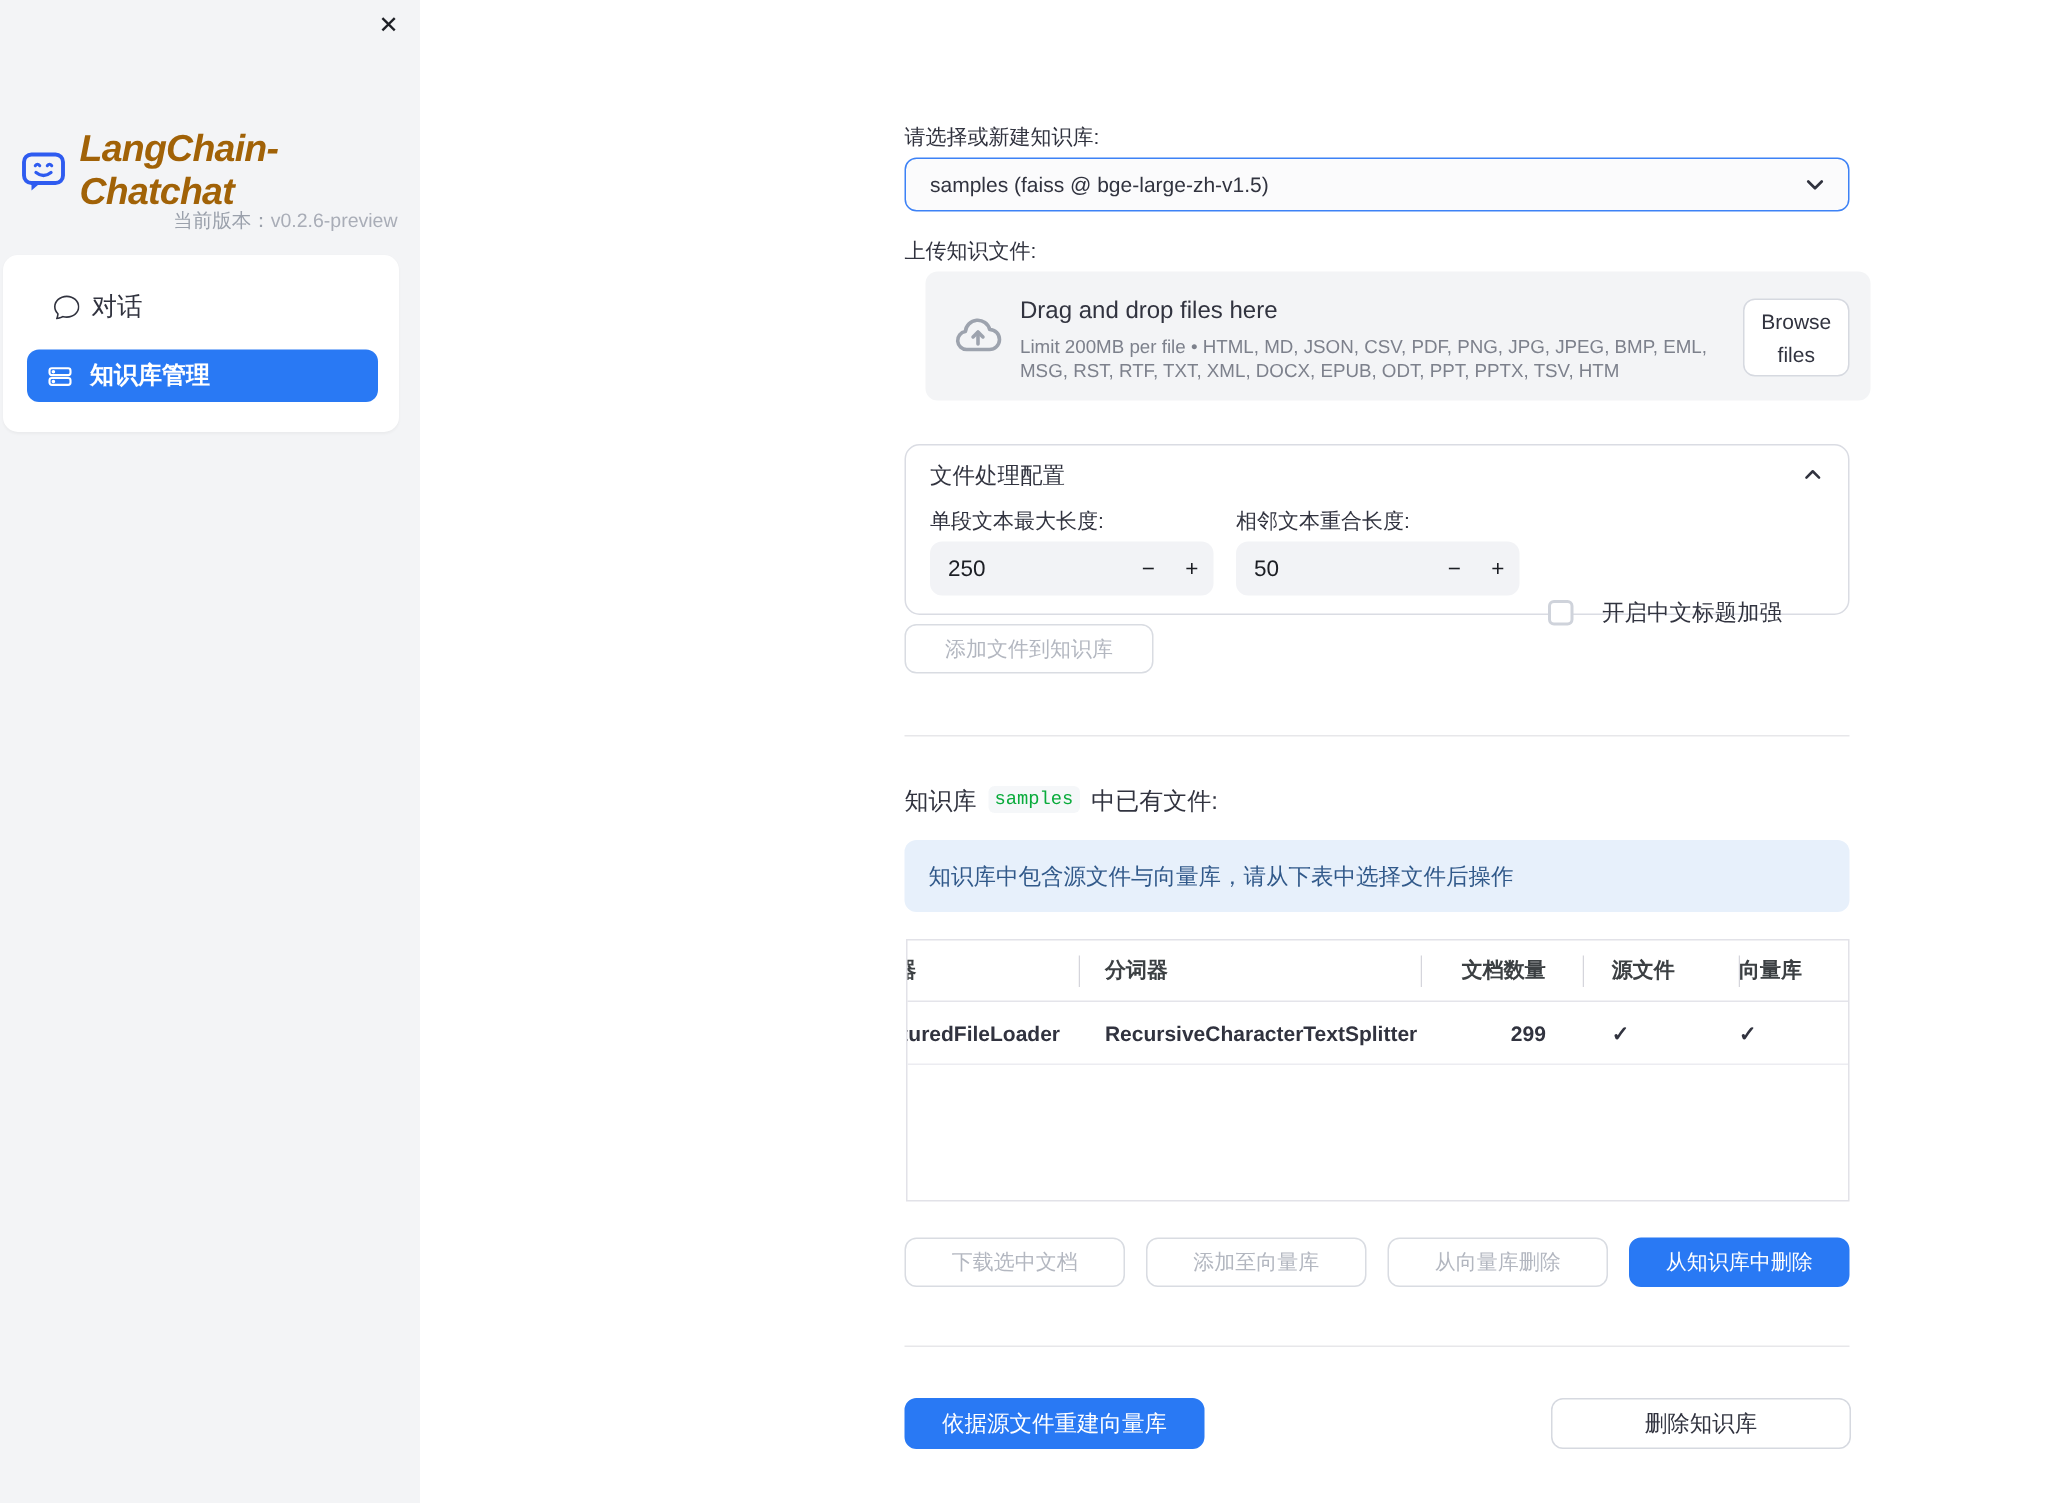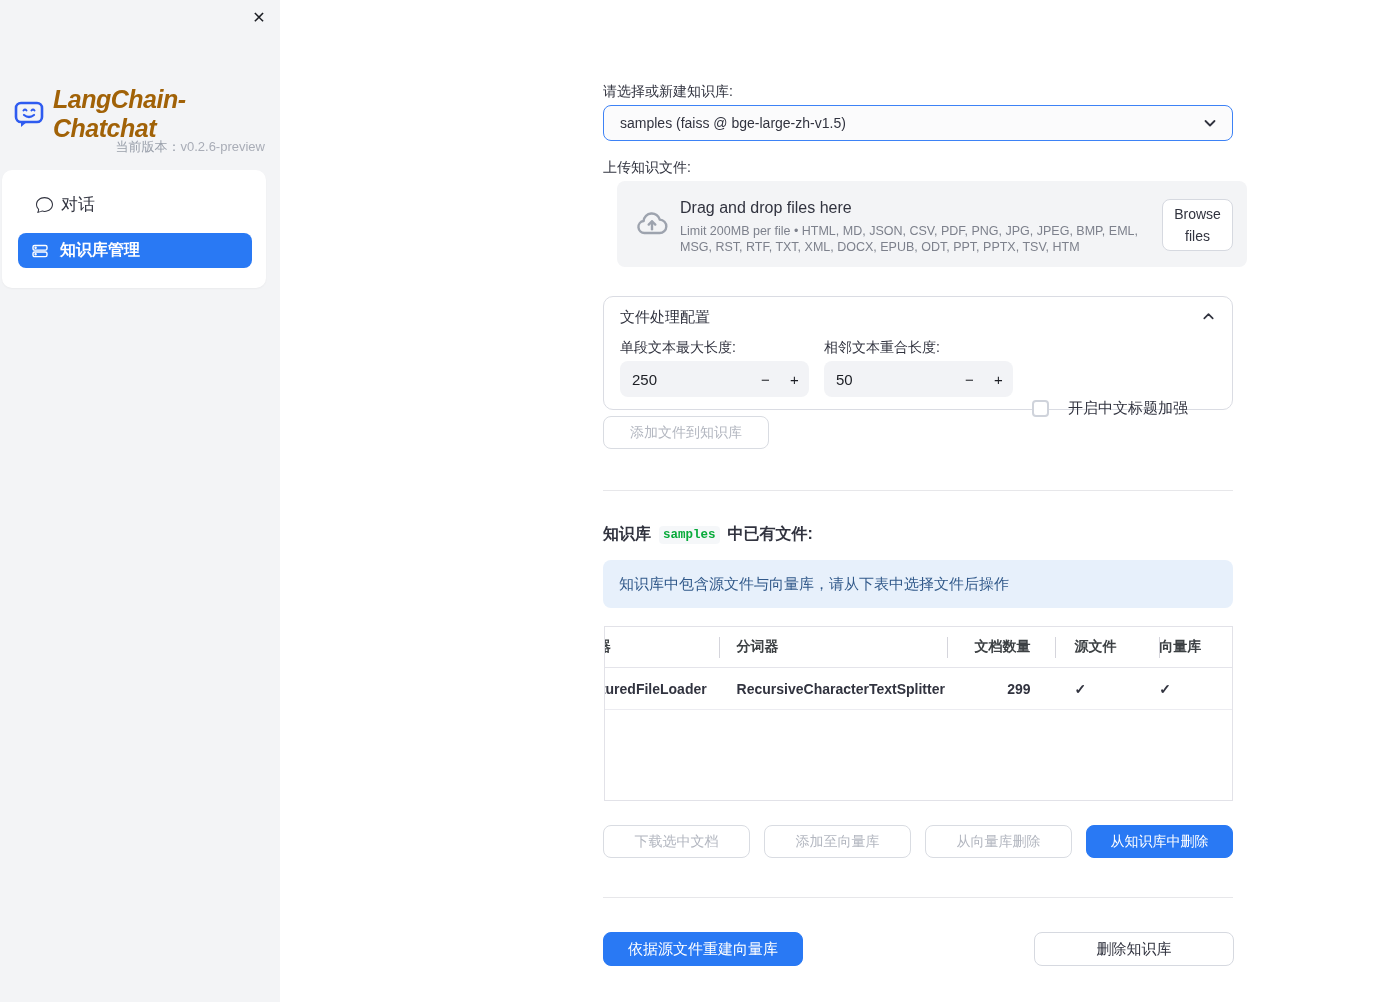--- a/index.html
+++ b/index.html
@@ -66,21 +66,21 @@
   .btn.secondary { background:#fff; border:1px solid #d6d9e0; color:#31333f; }
   .btn.disabled { background:#fff; border:1px solid #d9dce2; color:#b3b7c0; cursor:default; }
   .btn.primary { background:#2979f4; border:1px solid #2979f4; color:#fff; }
 
   .add-btn { position:absolute; left:0; top:416px; height:33px; padding:0 26px; }
 
   .divider { position:absolute; left:0; width:630px; height:1px; background:#e7e7ea; }
   .div1 { top:490px; } .div2 { top:897px; }
 
   .existing { position:absolute; left:0; top:524px; font-size:16px; color:#31333f;
-    display:flex; align-items:center; gap:8px;font-weight:bold; }
+    display:flex; align-items:flex-start; gap:8px; }
   .code-chip { font-family:"Liberation Mono", monospace; font-size:12.5px; color:#09ab3b;
     background:rgba(240,242,246,0.65); border-radius:4px; padding:2px 4px; }
 
   .infobox { position:absolute; left:0; top:560px; width:630px; height:48px; background:#e7f0fb;
     border-radius:8px; display:flex; align-items:center; padding-left:16px; }
   .infobox span { font-size:15px; color:#31598a; }
 
   .kb-table { position:absolute; left:1px; top:626px; width:629px; height:175px; background:#fff;
     border:1px solid #e2e2e8; font-size:14px;font-weight:bold; }
   .t-head { display:flex; height:41px; border-bottom:1px solid #e4e4ea; align-items:center;

